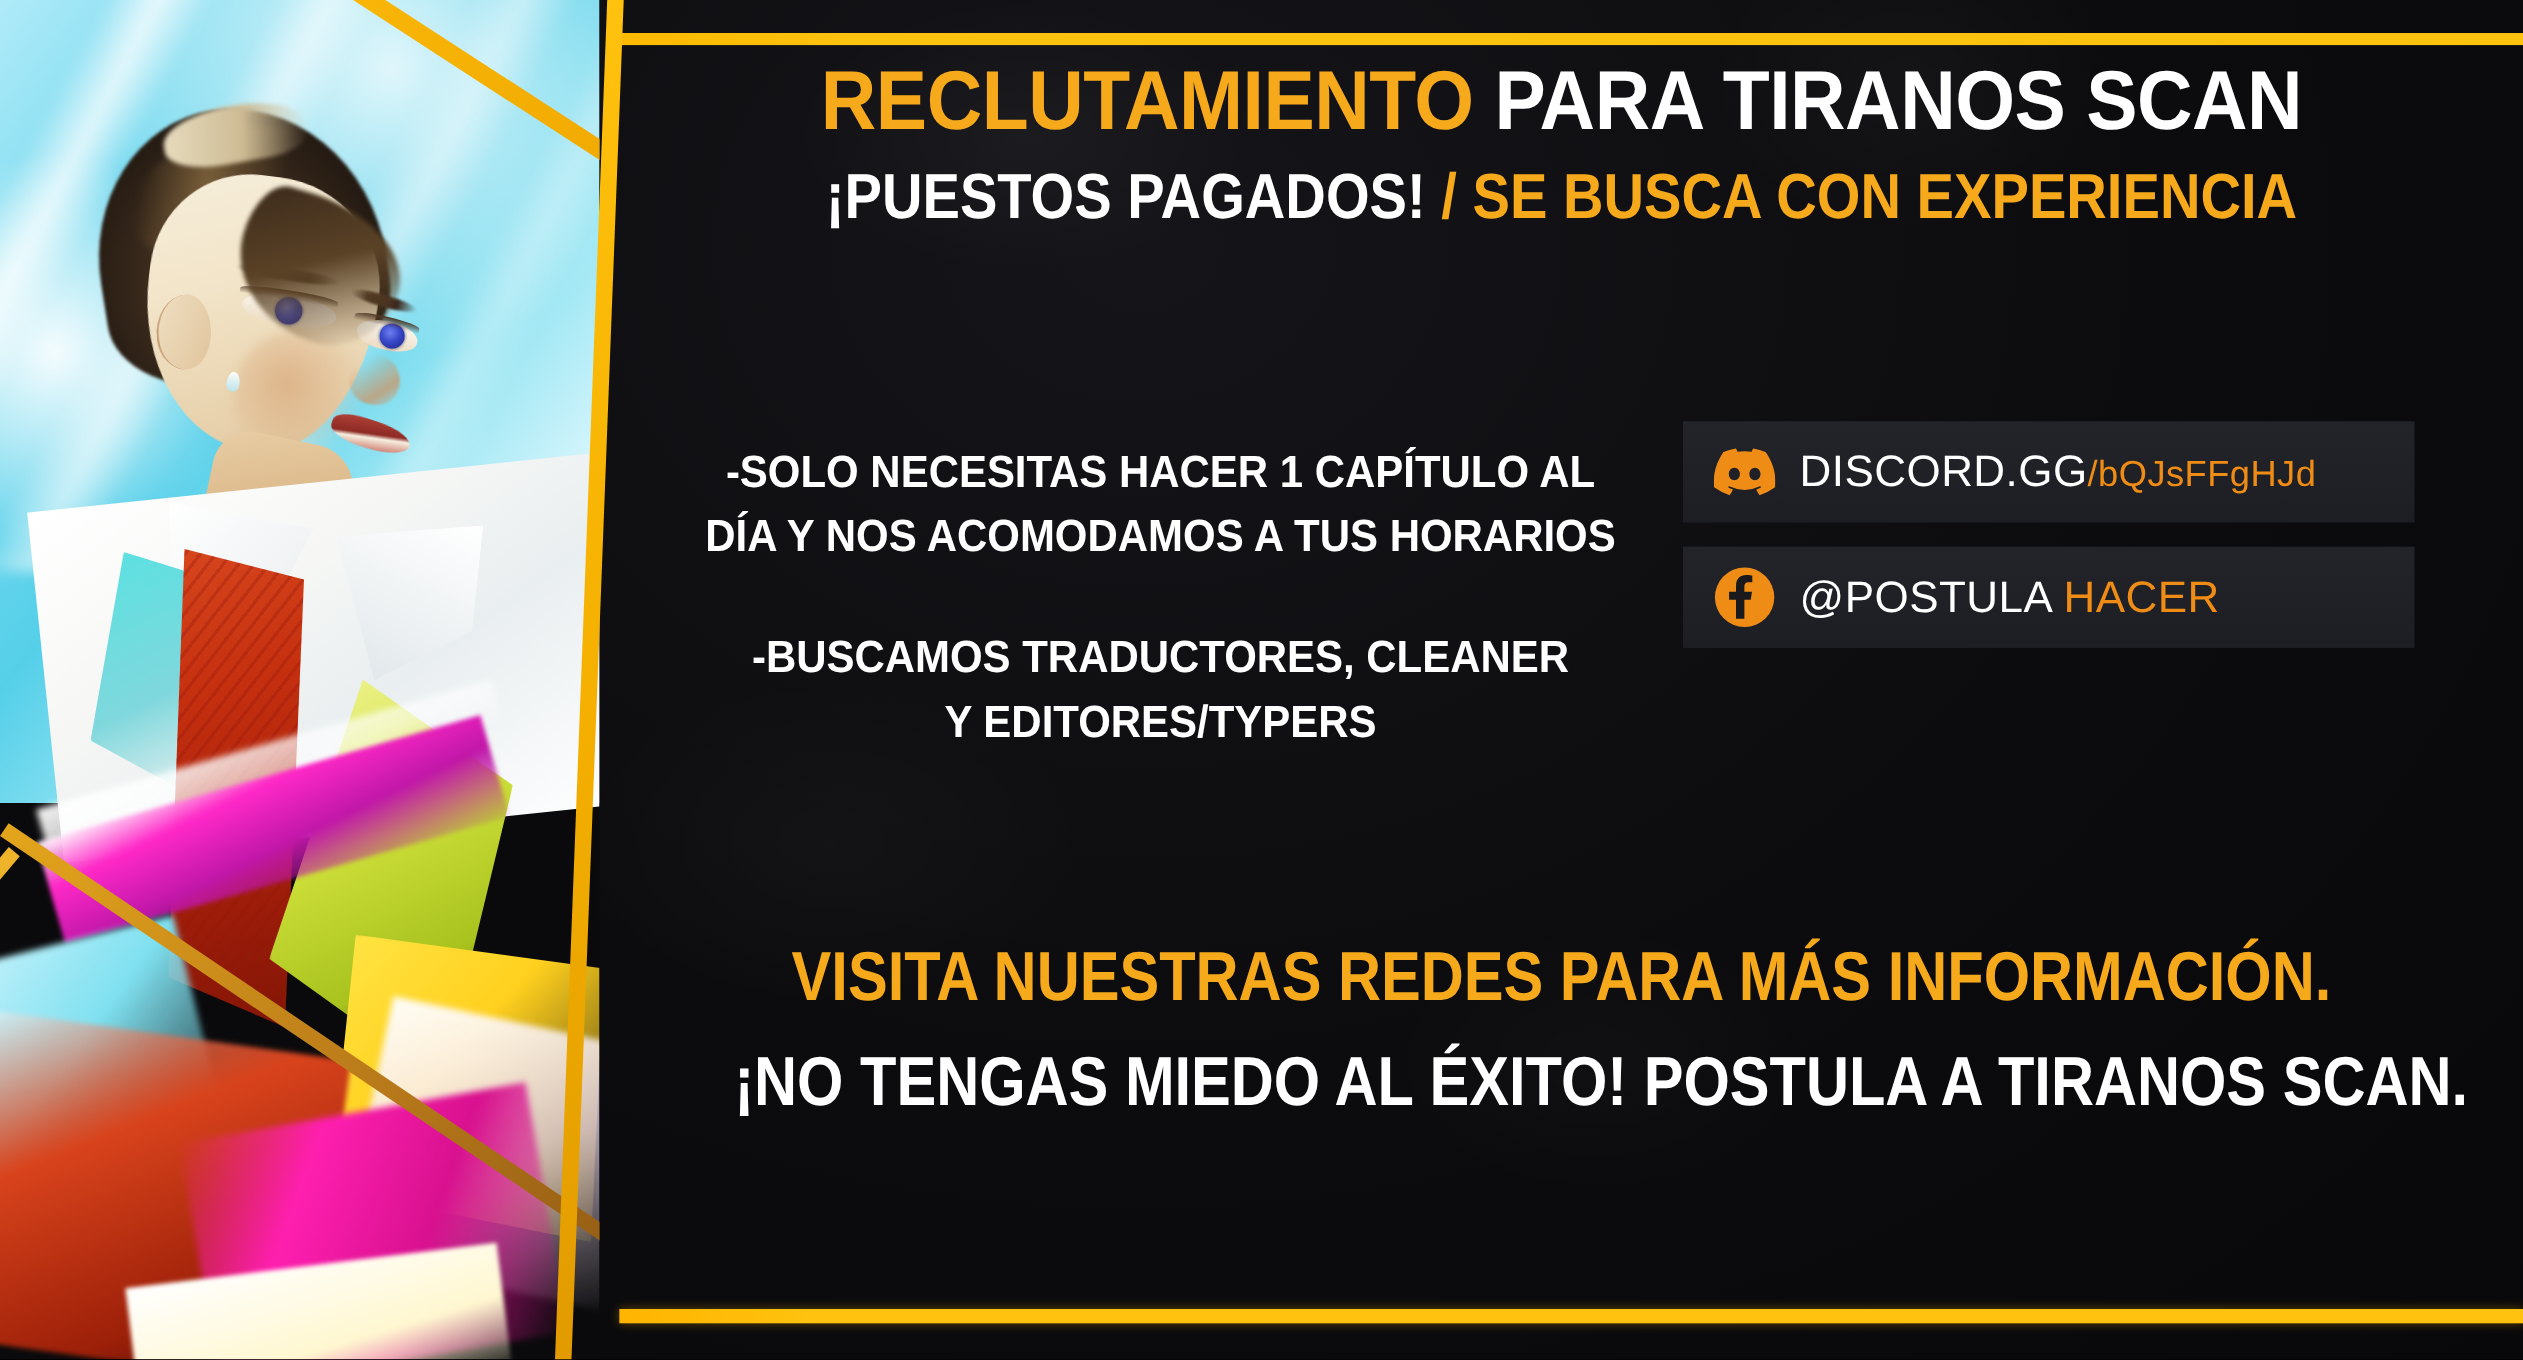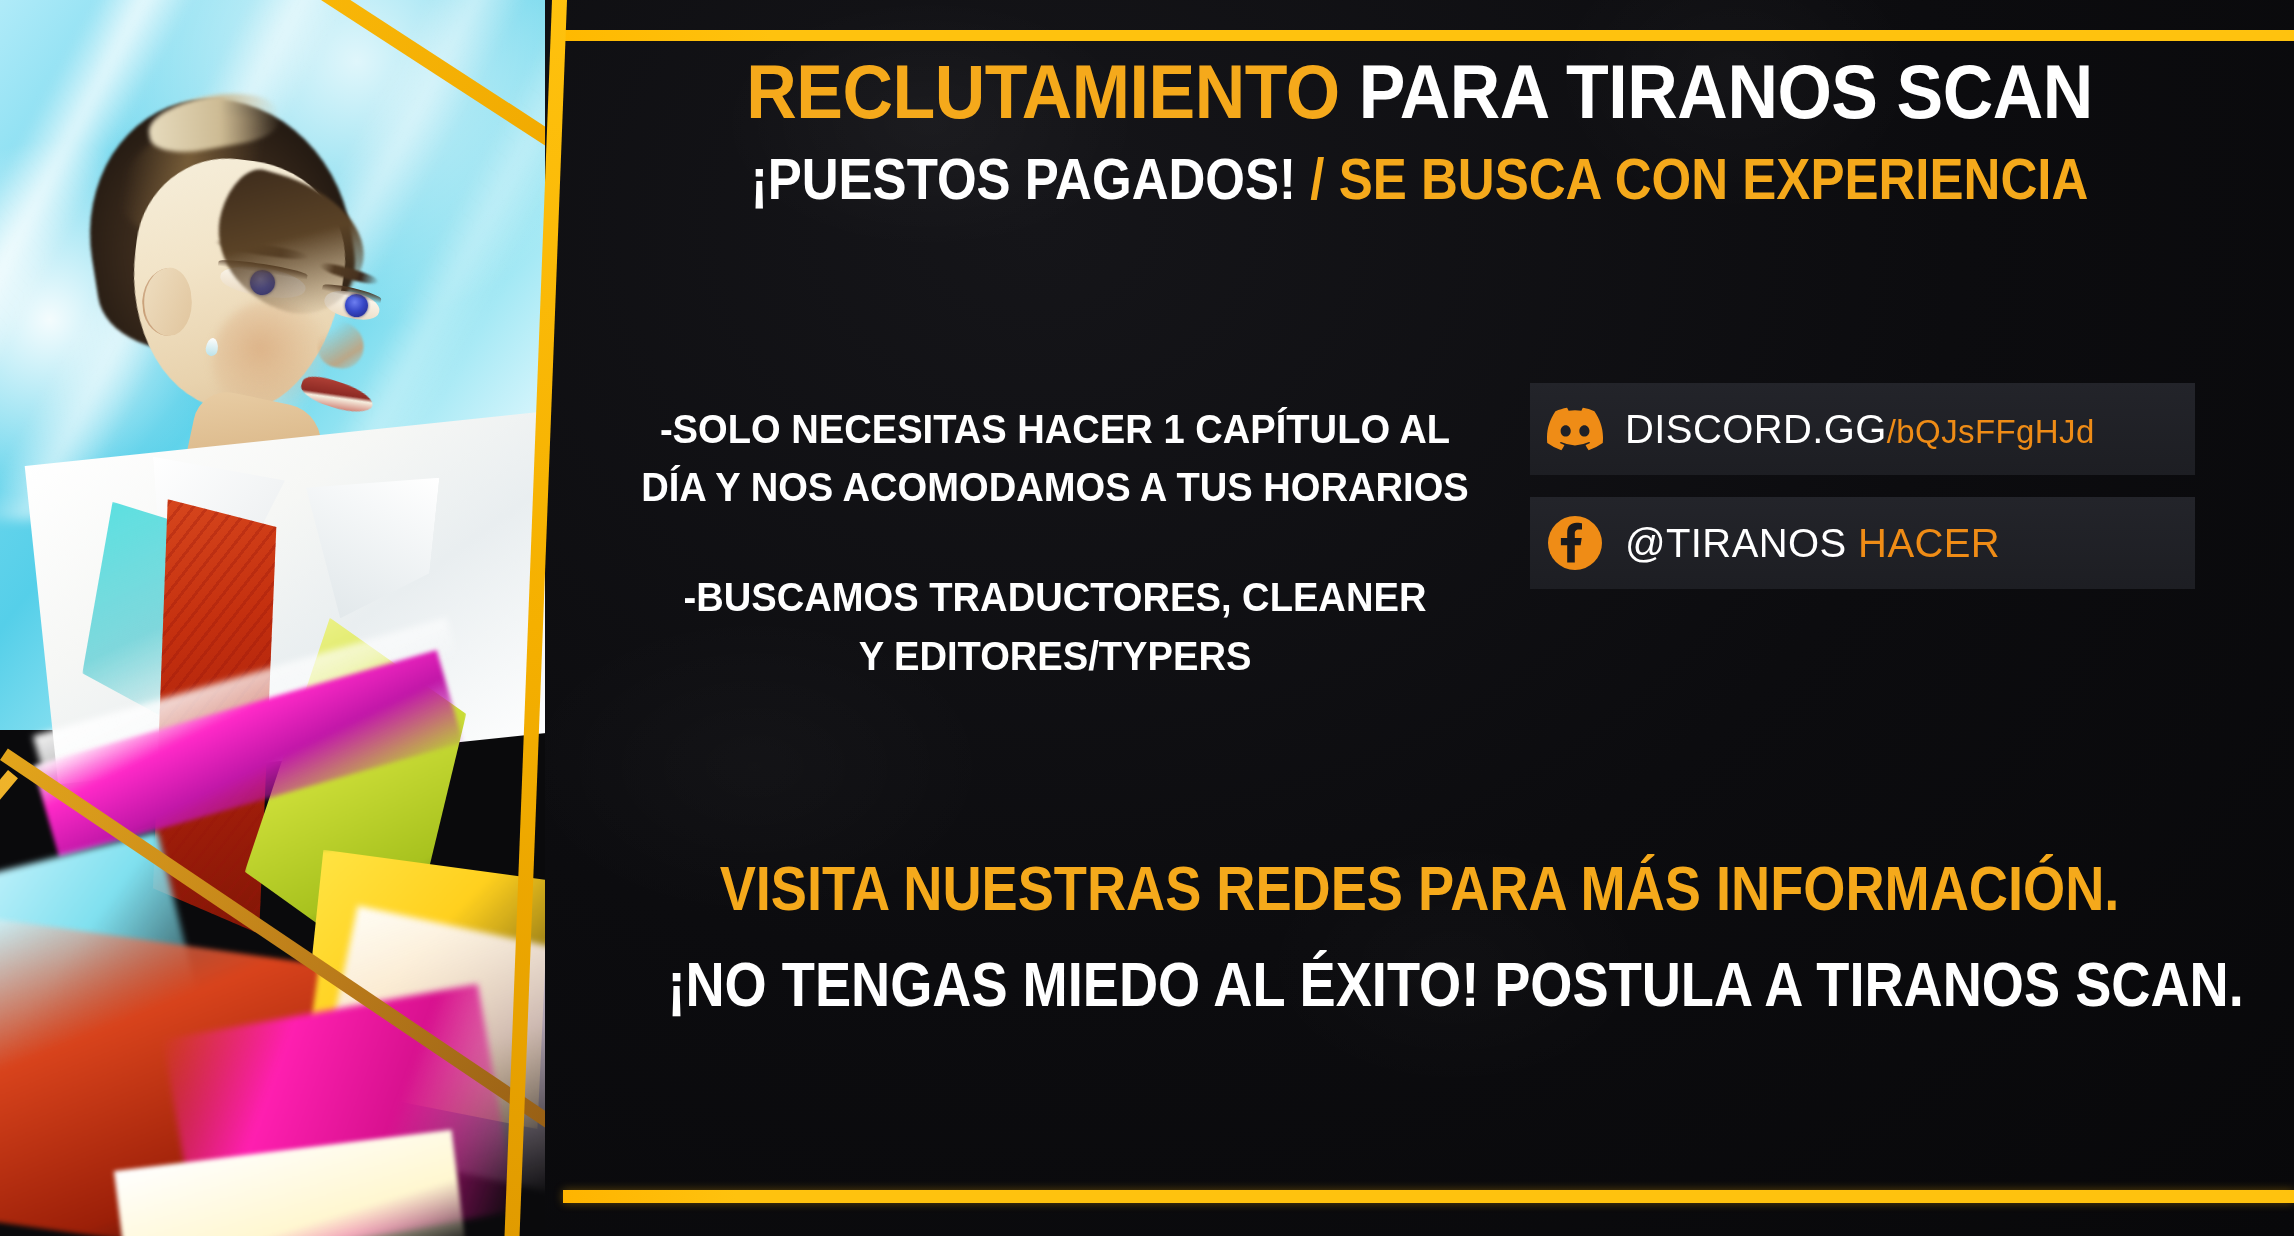--- a/index.html
+++ b/index.html
@@ -373,21 +373,21 @@
     position: absolute;
     left: 985px; top: 383px;
     width: 665px;
   }
   .contact-box {
     display: flex;
     align-items: center;
     height: 92px;
     background: linear-gradient(180deg, #23242a 0%, #1d1e23 100%);
     margin-bottom: 22px;
-    padding-left: 17px;
+    padding-left: 28px;
     box-sizing: border-box;
   }
   .contact-box:last-child { margin-bottom: 0; }
   .contact-icon {
     width: 56px; height: 56px;
     margin-right: 22px;
     flex: 0 0 auto;
     display: flex; align-items: center; justify-content: center;
   }
   .contact-text {
@@ -519,21 +519,21 @@
 
 
       <div class="contact-box">
         <span class="contact-icon">
           <svg width="56" height="56" viewBox="0 0 56 56" aria-hidden="true">
             <circle cx="28" cy="28" r="27" fill="#ef8c16"></circle>
             <path fill="#1a1a1d" d="M33.6 30.2l1.1-7.2h-6.9v-4.7c0-2 1-3.9 4.1-3.9h3.1V8.3s-2.8-.5-5.5-.5c-5.6 0-9.3 3.4-9.3 9.6v5.6h-6.3v7.2h6.3v17.4h7.6V30.2z"></path>
           </svg>
         </span>
         <span class="contact-text">
-          <span class="c-white code-caps">@TIRANOS</span><span class="c-orange code-caps"> HACER</span>
+          <span class="c-white code-caps">@POSTULA</span><span class="c-orange code-caps"> HACER</span>
         </span>
       </div>
 
     </div>
 
     <div id="cta">
       <div id="cta-line1">VISITA NUESTRAS REDES PARA MÁS INFORMACIÓN.</div>
       <div id="cta-line2">¡NO TENGAS MIEDO AL ÉXITO! POSTULA A TIRANOS SCAN.</div>
     </div>
 

